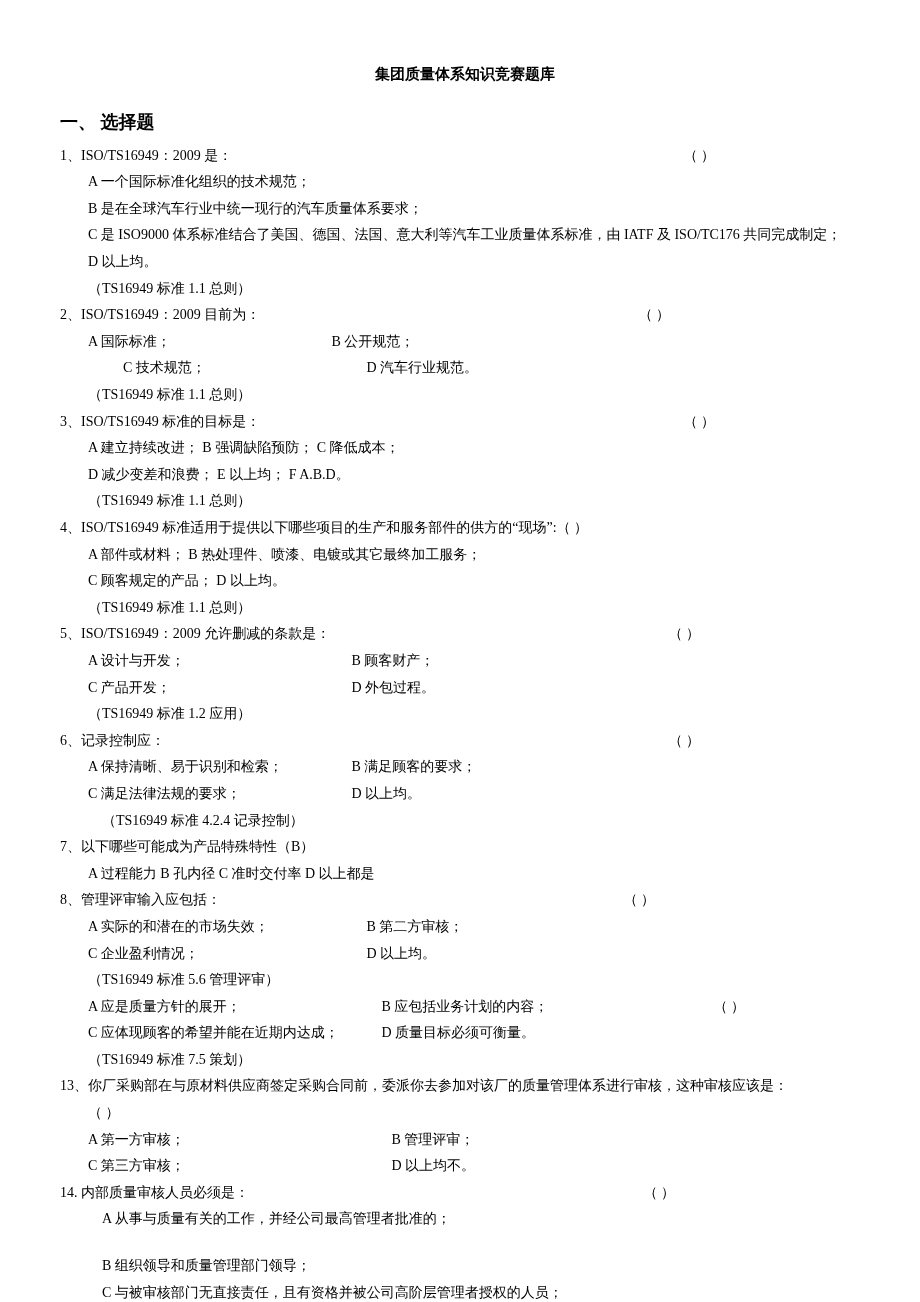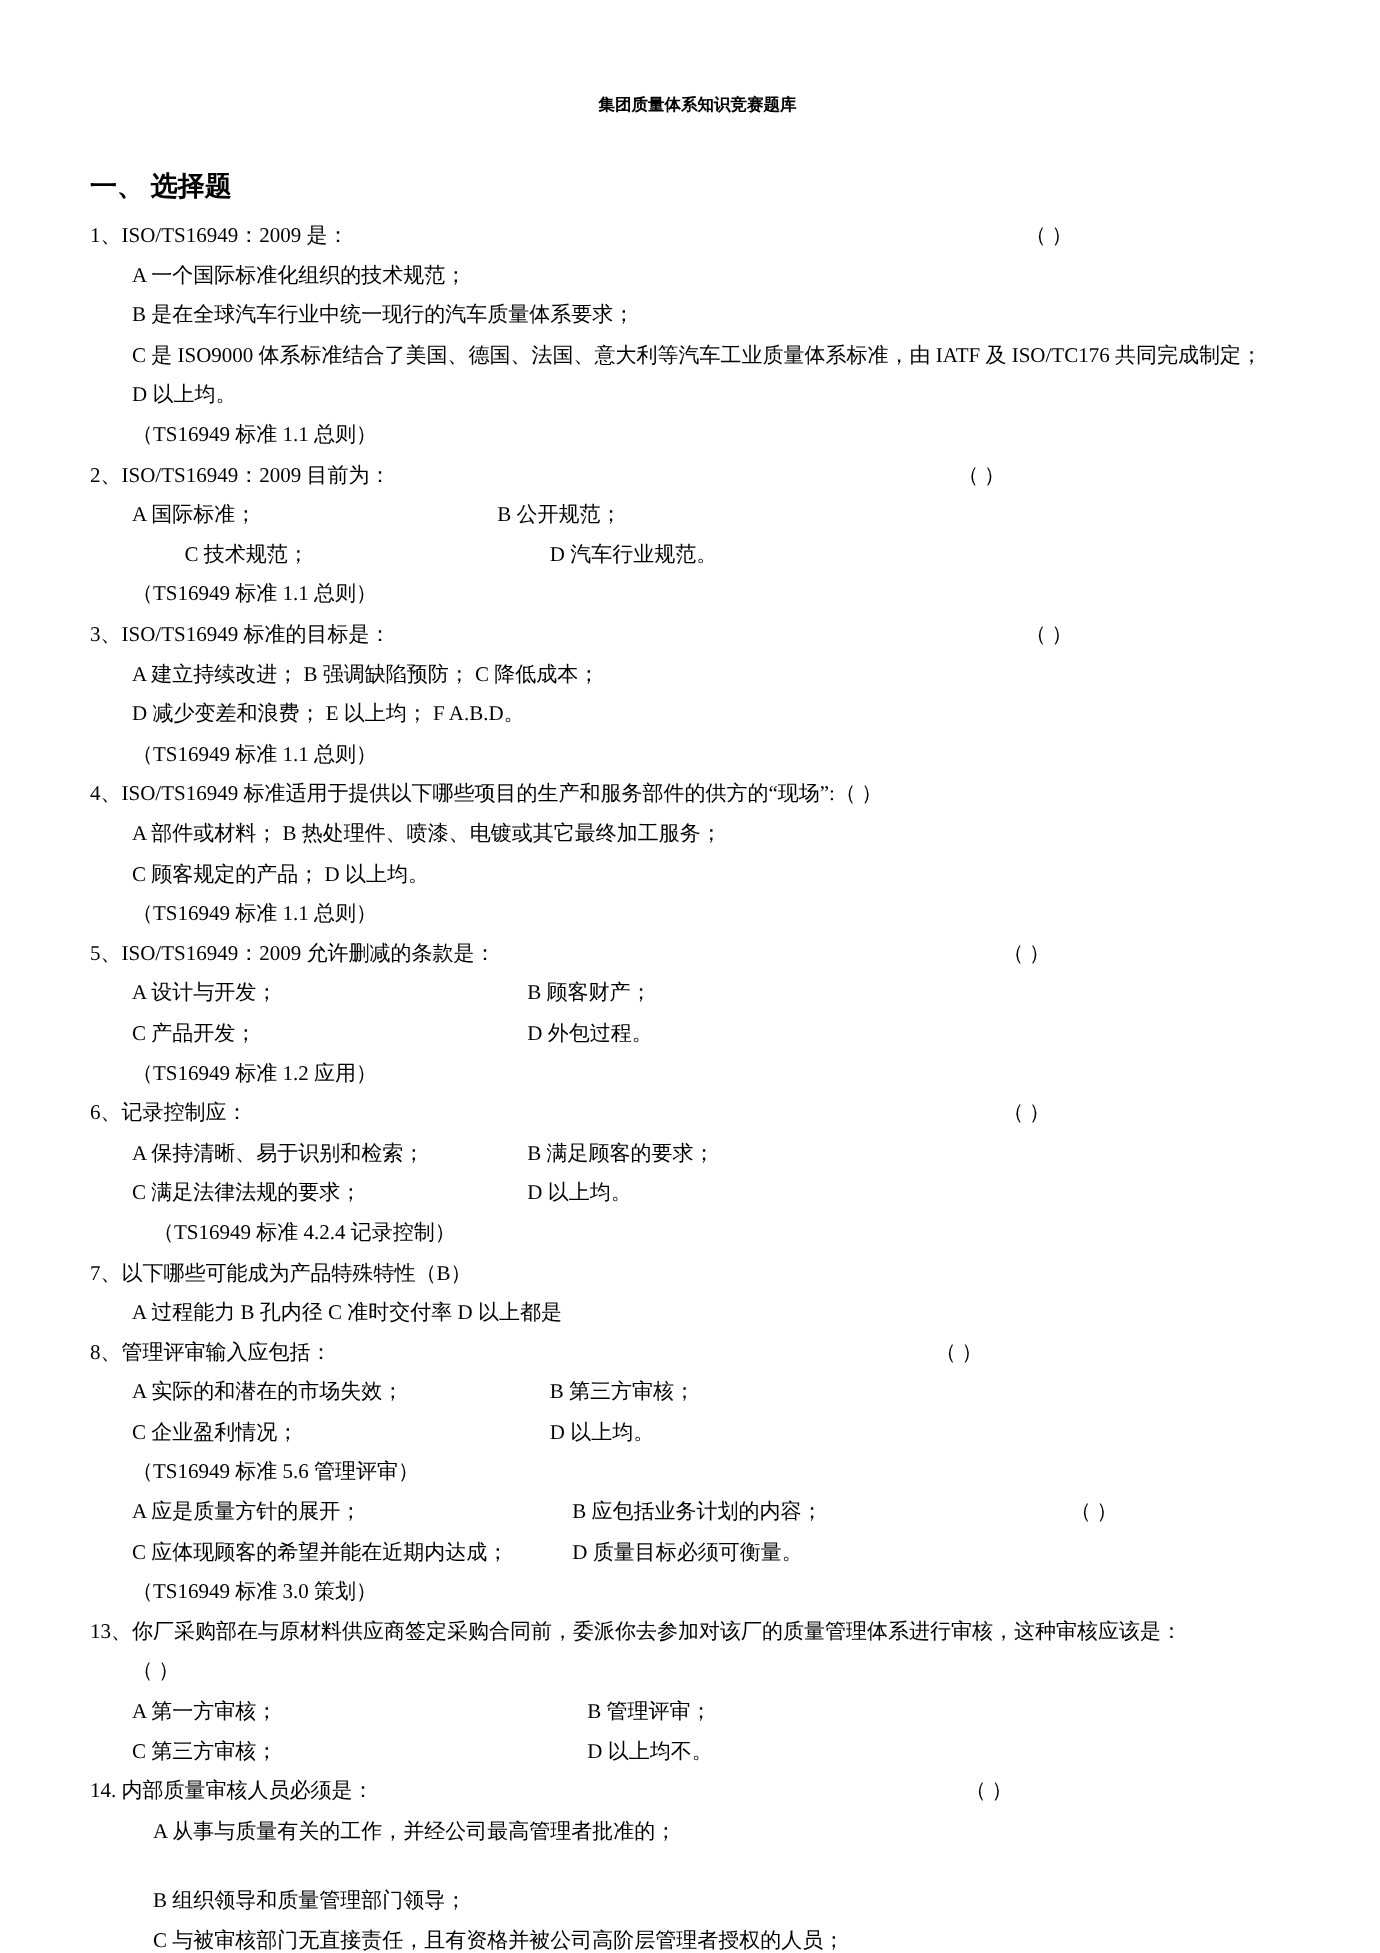--- a/index.html
+++ b/index.html
@@ -9,22 +9,22 @@
     background: #fff;
     color: #000;
     margin: 0;
     padding: 60px 50px 60px 60px;
     width: 920px;
     box-sizing: border-box;
   }
   .title {
     text-align: center;
     font-weight: bold;
-    font-size: 11px;
-    margin-bottom: 26px;
+    font-size: 15px;
+    margin-bottom: 16px;
   }
   .section-header {
     font-weight: bold;
     font-size: 18px;
     margin: 4px 0;
   }
   .q-line {
     position: relative;
     padding-right: 80px;
   }
@@ -115,40 +115,40 @@
 
 <div>7、以下哪些可能成为产品特殊特性（B）</div>
 <div class="opt-line">A 过程能力 B 孔内径 C 准时交付率  D 以上都是</div>
 
 <div class="q-line">
   <span>8、管理评审输入应包括：</span>
   <span class="blank" style="right:215px;">（    ）</span>
 </div>
 <div class="opt-line">
   <span style="display:inline-block;width:275px;">A   实际的和潜在的市场失效；</span>
-  <span>B   第三方审核；</span>
+  <span>B   第二方审核；</span>
 </div>
 <div class="opt-line">
   <span style="display:inline-block;width:275px;">C   企业盈利情况；</span>
   <span>D   以上均。</span>
 </div>
 <div class="ref-line">（TS16949 标准  5.6 管理评审）</div>
 
 <div class="q-line">
   <span class="blank" style="right:125px;">（    ）</span>
 </div>
 <div class="opt-line">
   <span style="display:inline-block;width:290px;">A   应是质量方针的展开；</span>
   <span>B   应包括业务计划的内容；</span>
 </div>
 <div class="opt-line">
   <span style="display:inline-block;width:290px;">C   应体现顾客的希望并能在近期内达成；</span>
   <span>D   质量目标必须可衡量。</span>
 </div>
-<div class="ref-line">（TS16949 标准  3.0 策划）</div>
+<div class="ref-line">（TS16949 标准  7.5 策划）</div>
 
 <div>13、你厂采购部在与原材料供应商签定采购合同前，委派你去参加对该厂的质量管理体系进行审核，这种审核应该是：</div>
 <div class="opt-line">（    ）</div>
 <div class="opt-line">
   <span style="display:inline-block;width:300px;">A   第一方审核；</span>
   <span>B   管理评审；</span>
 </div>
 <div class="opt-line">
   <span style="display:inline-block;width:300px;">C   第三方审核；</span>
   <span>D   以上均不。</span>

